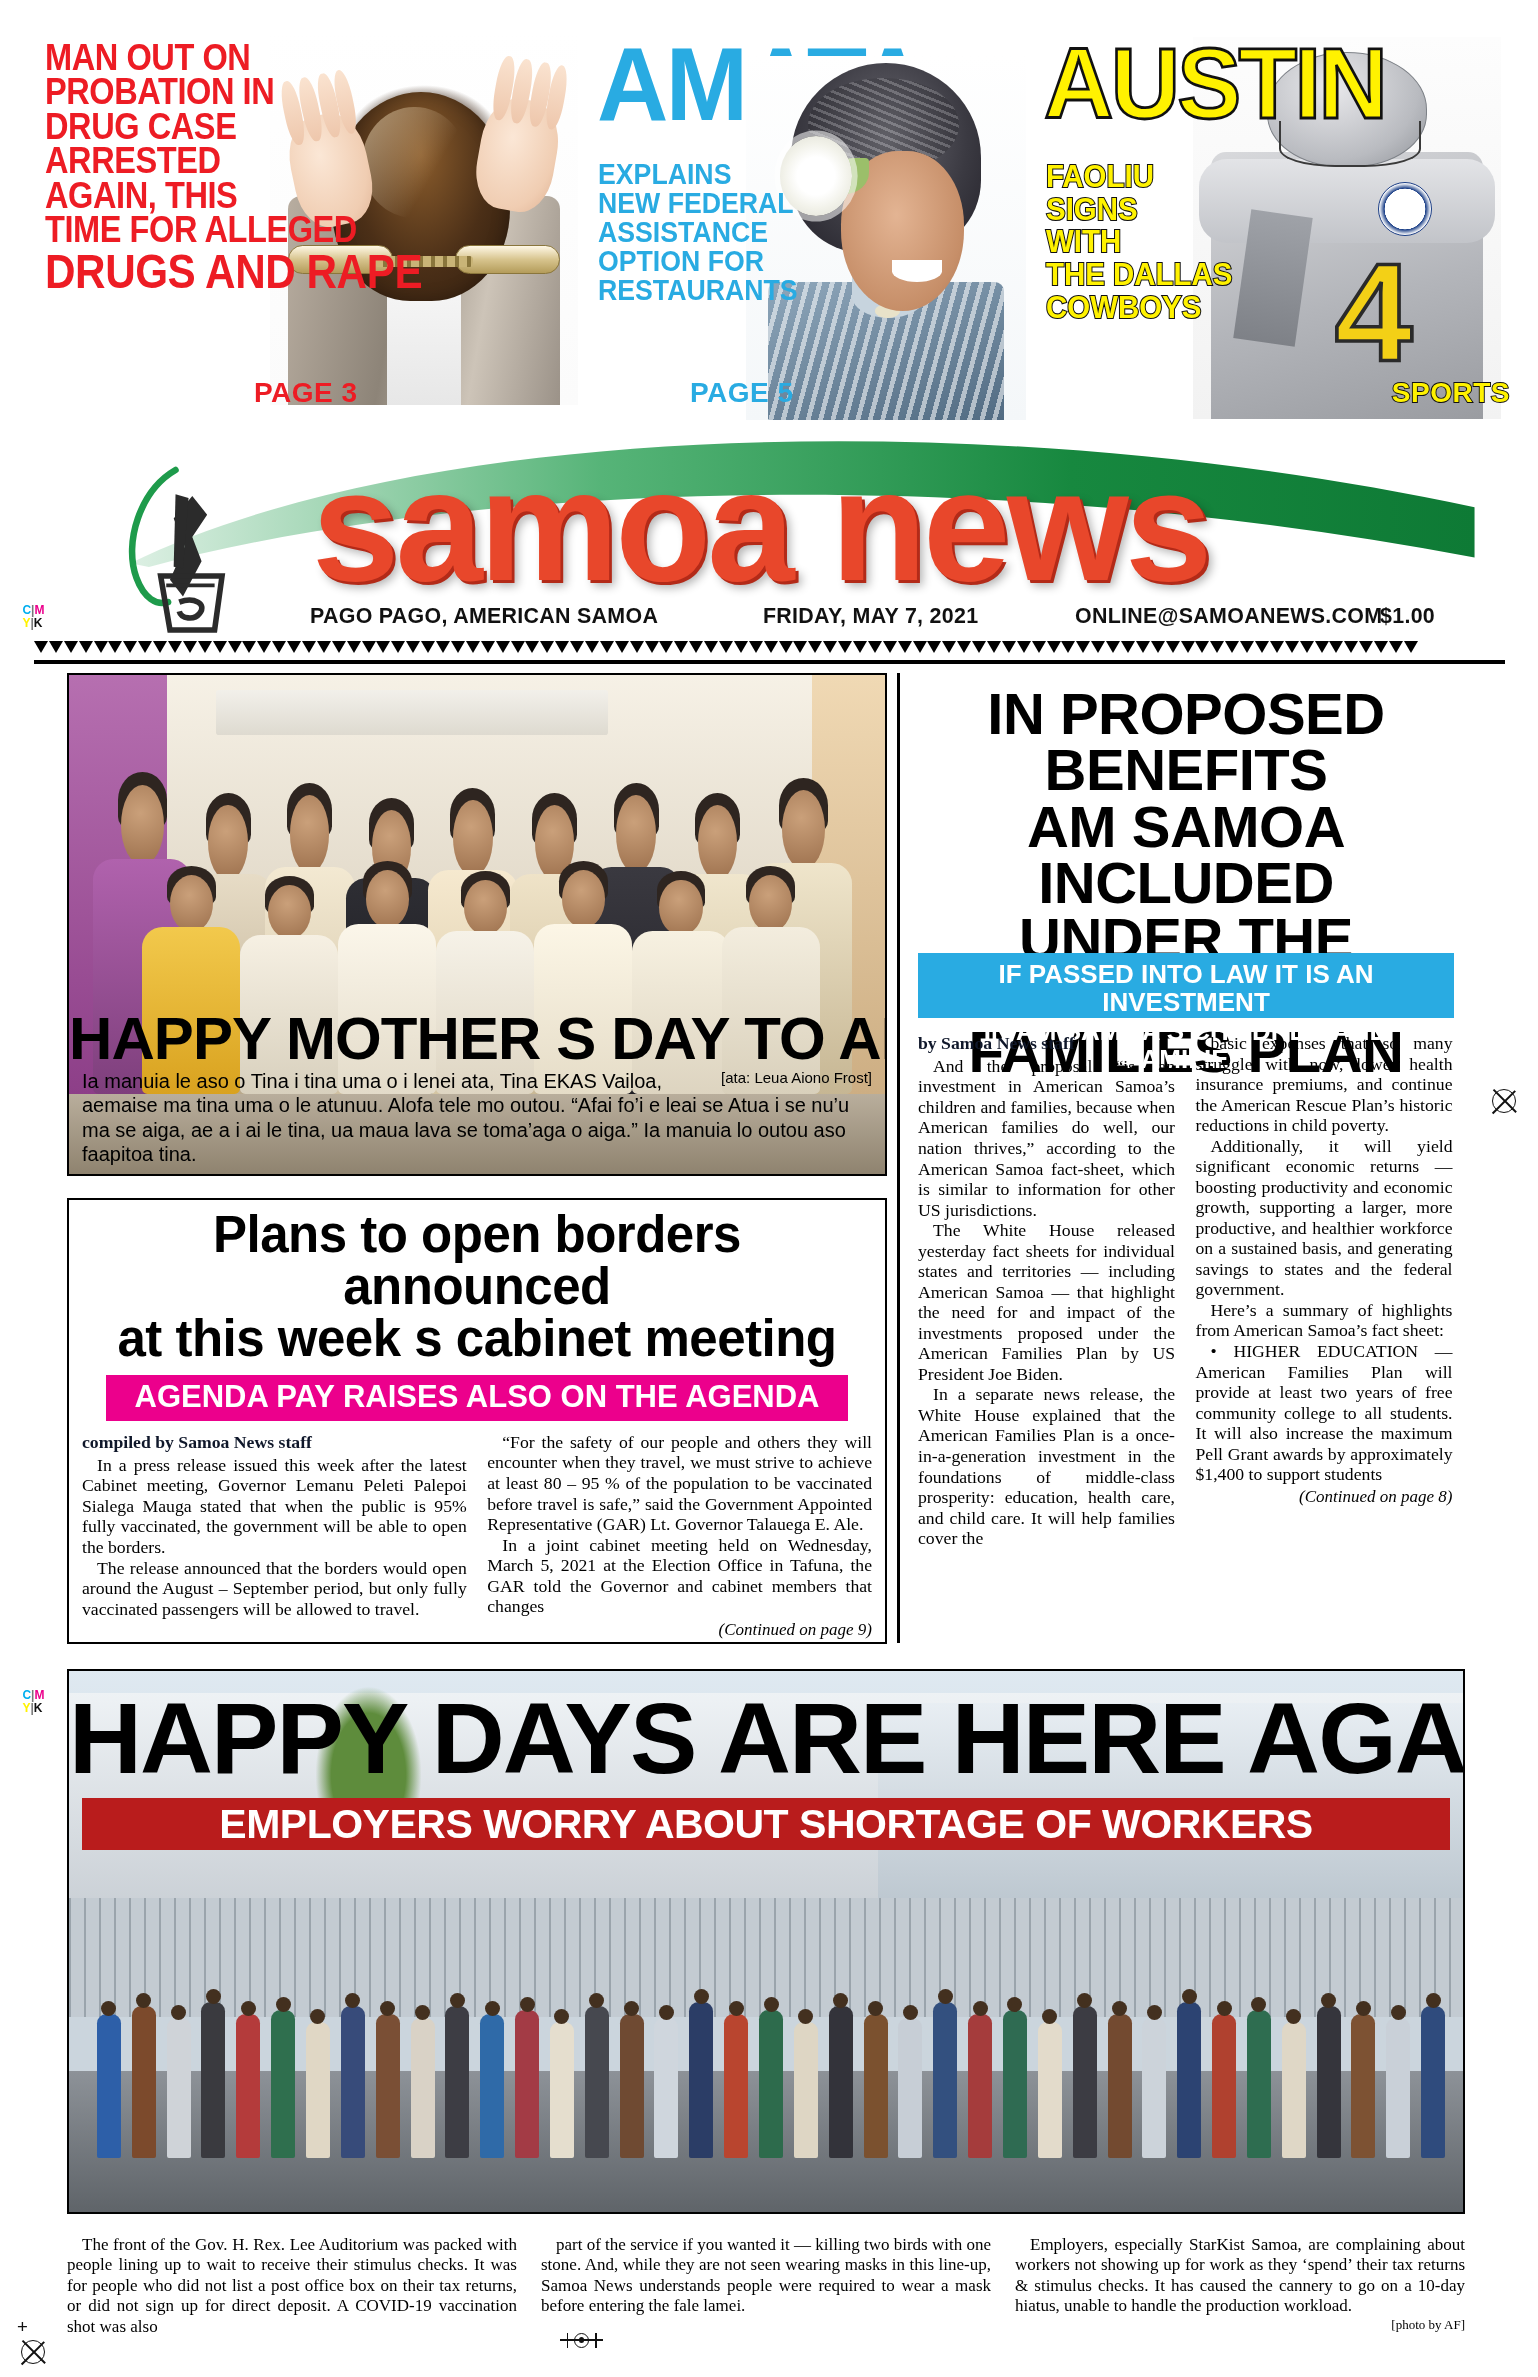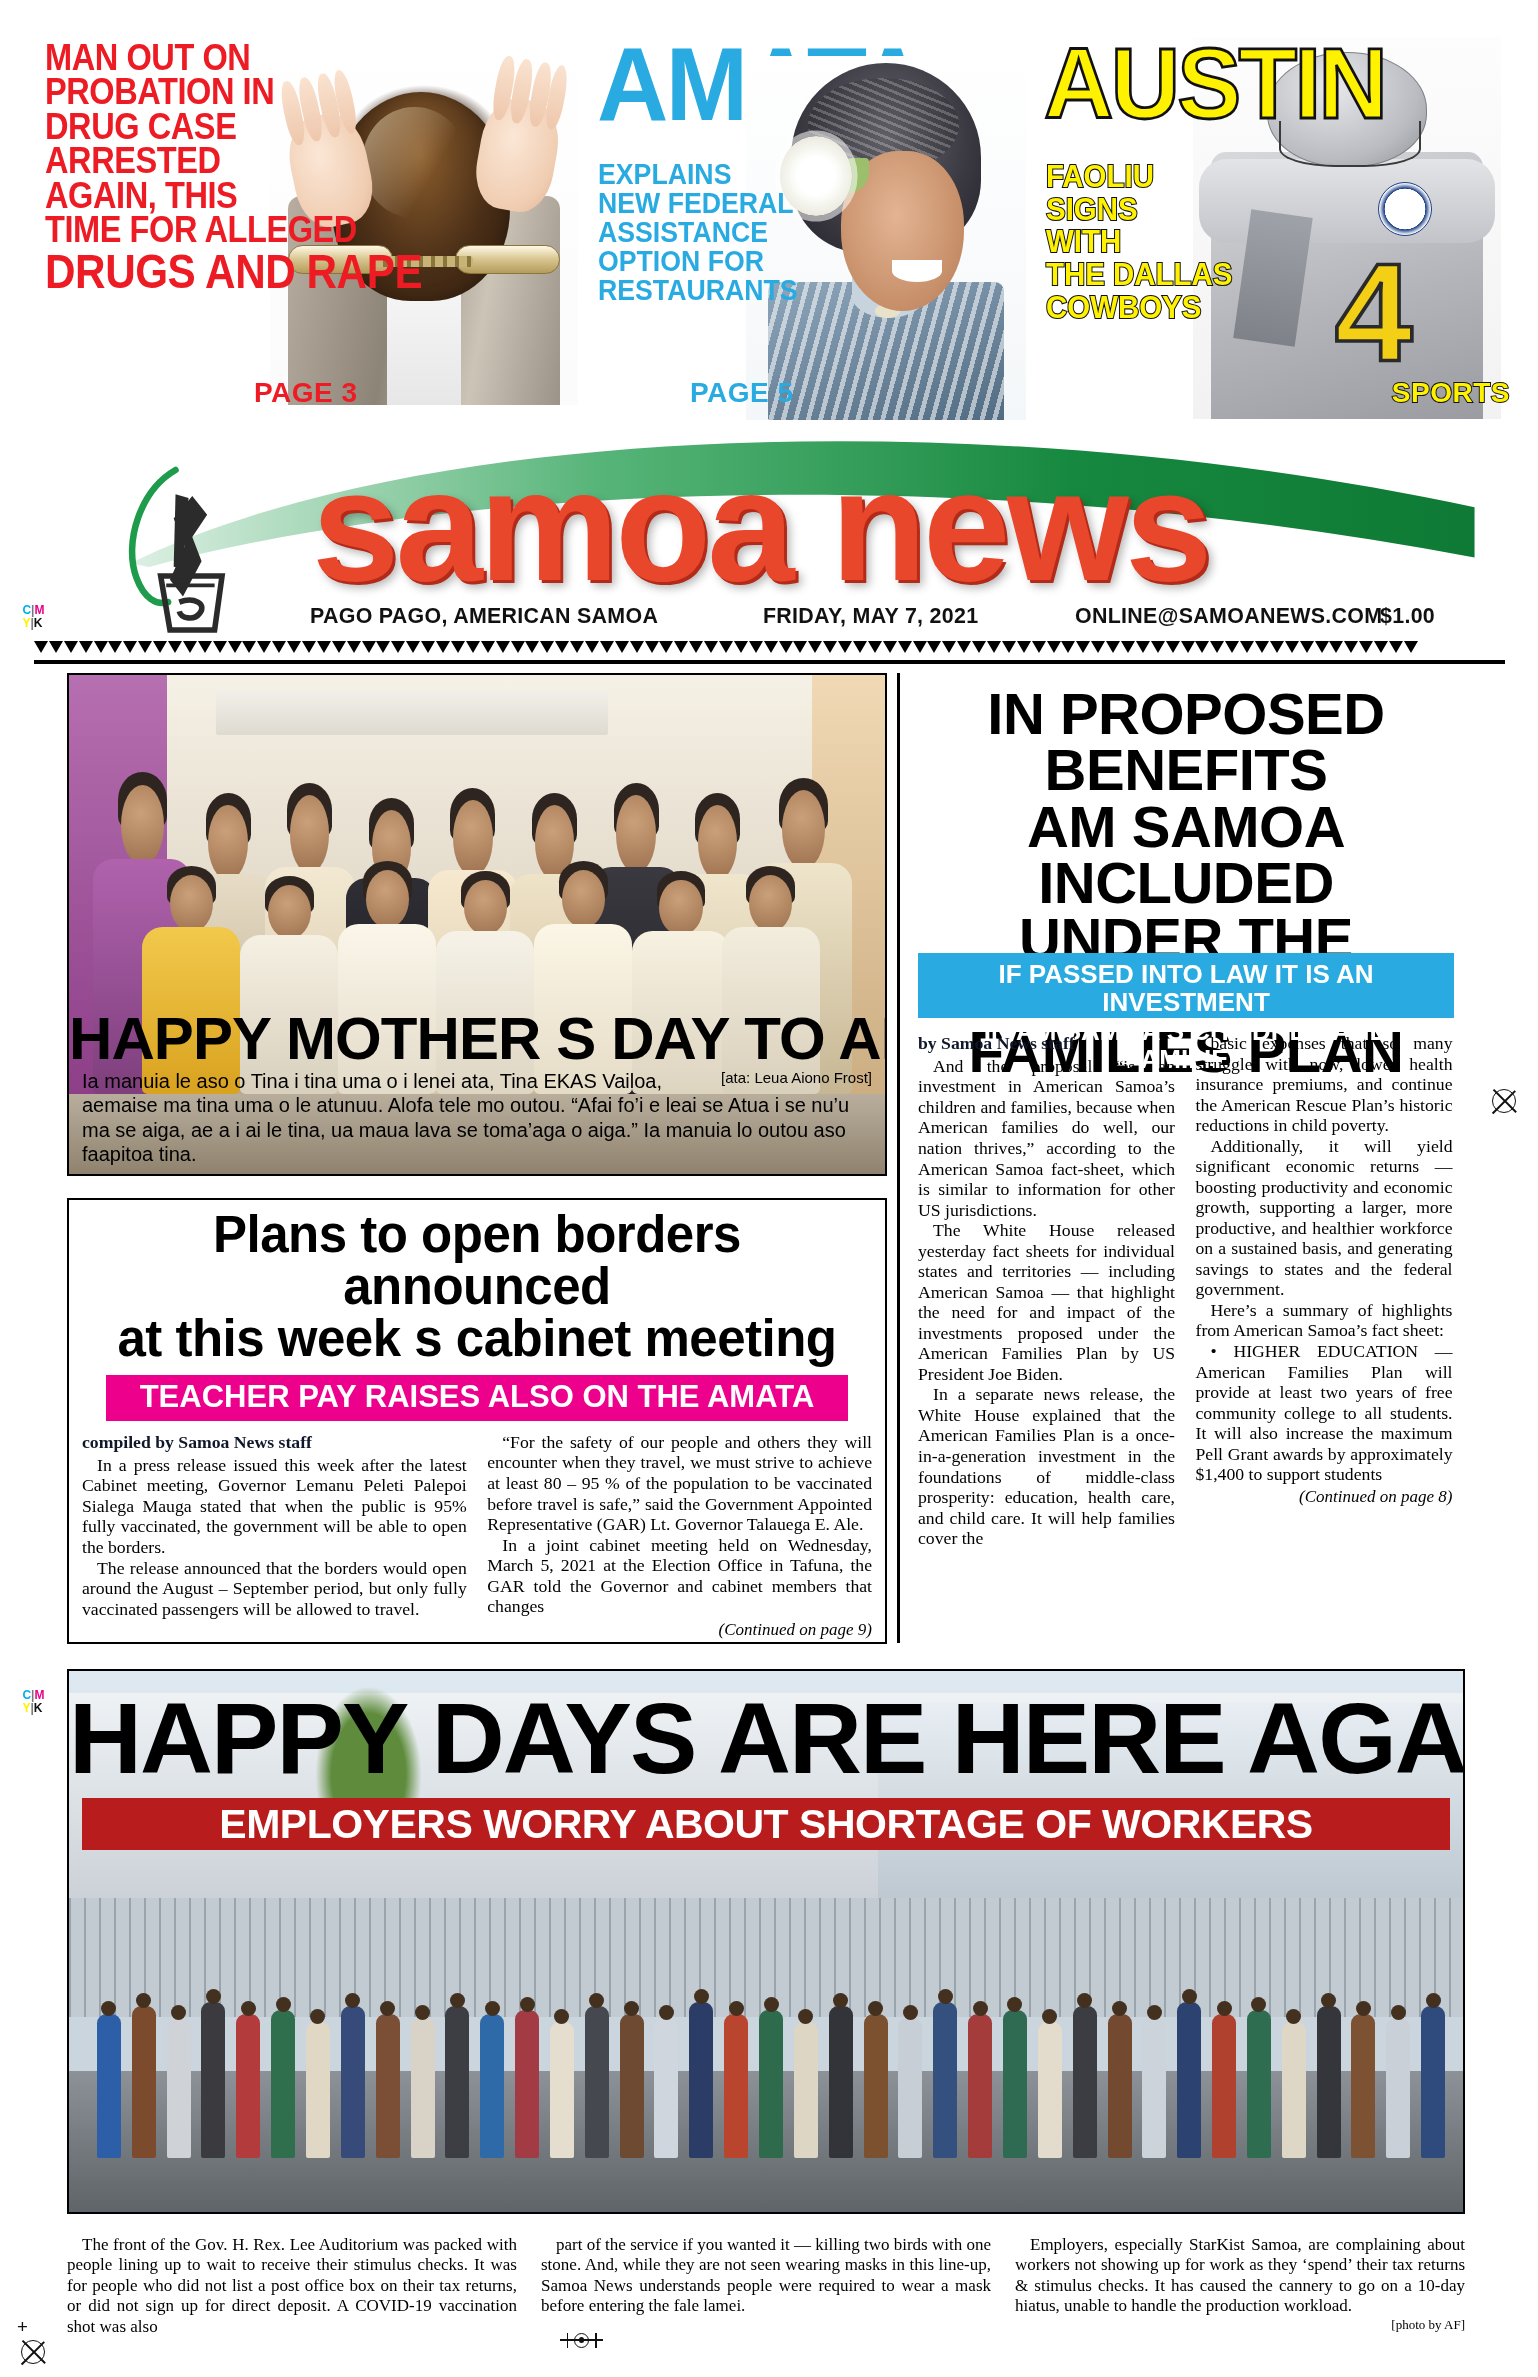--- a/index.html
+++ b/index.html
@@ -658,21 +658,21 @@
     </div>
   </div>
 
   <div class="circlecross" style="left:1492px; top:1089px;"></div>
 
   <div class="bd-block">
     <div class="bd-head">
       <div>Plans to open borders announced</div>
       <div>at this week s cabinet meeting</div>
     </div>
-    <div class="bd-kicker">TEACHER PAY RAISES ALSO ON THE AMATA</div>
+    <div class="bd-kicker">AGENDA PAY RAISES ALSO ON THE AGENDA</div>
     <div class="bd-cols">
       <div class="bd-col">
         <div class="byline">compiled by Samoa News staff</div>
         <div class="bodytext">
           <p>In a press release issued this week after the latest Cabinet meeting, Governor Lemanu Peleti Palepoi Sialega Mauga stated that when the public is 95% fully vaccinated, the government will be able to open the borders.</p>
           <p>The release announced that the borders would open around the August – September period, but only fully vaccinated passengers will be allowed to travel.</p>
         </div>
       </div>
       <div class="bd-col">
         <div class="bodytext">

